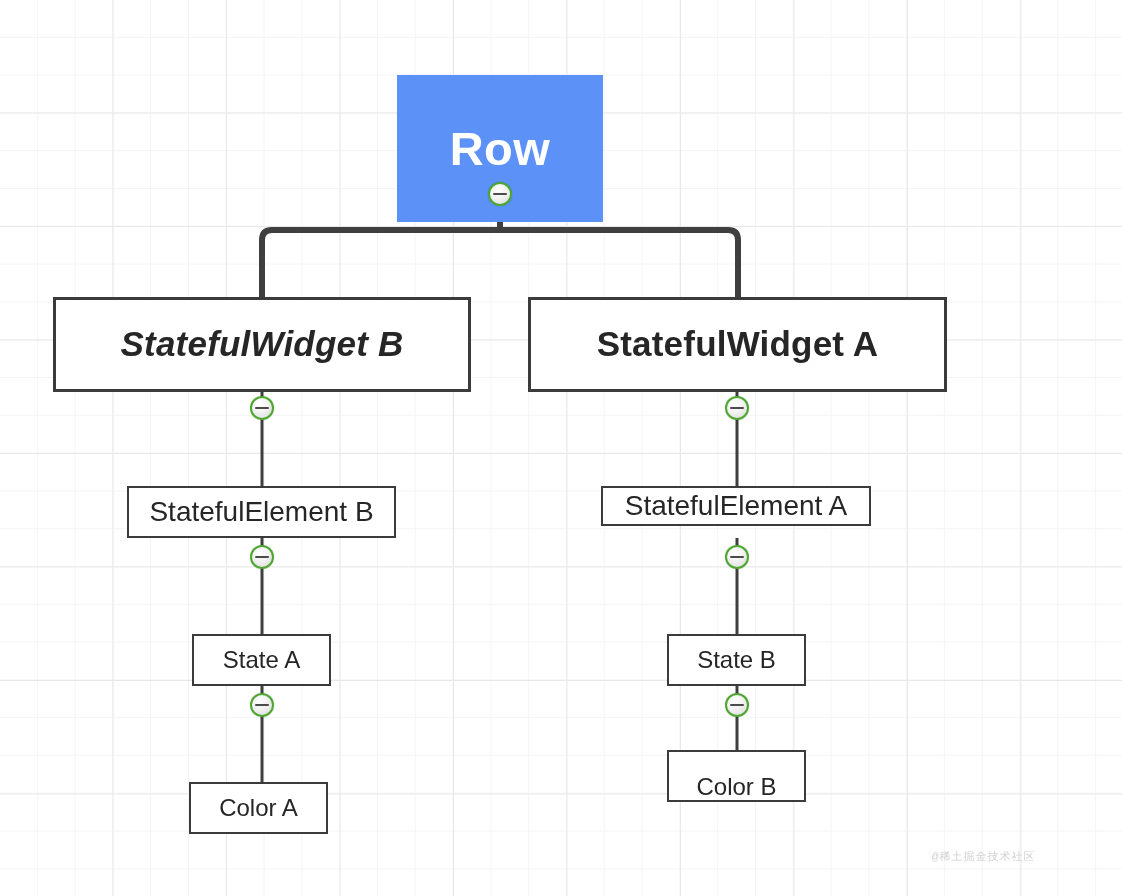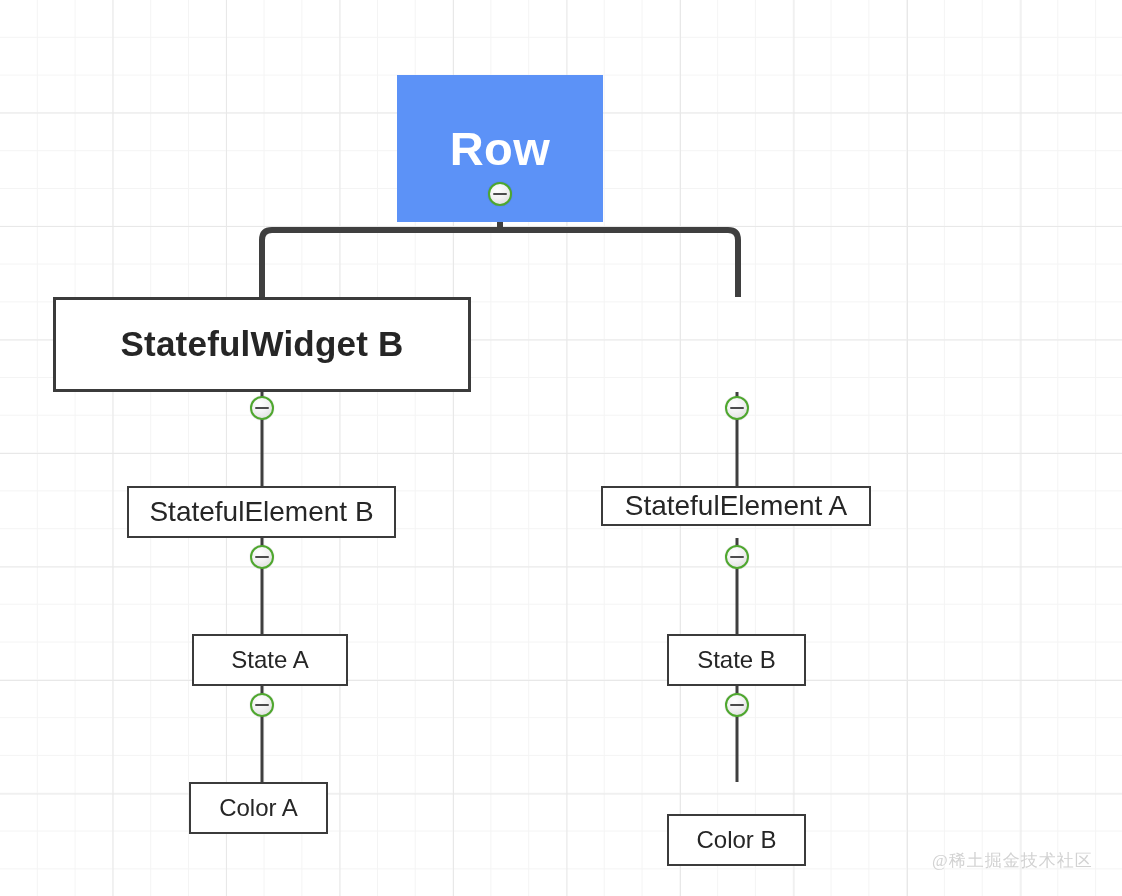--- a/index.html
+++ b/index.html
@@ -87,24 +87,24 @@
     right: 3px;
     top: 50%;
     height: 2px;
     margin-top: -1px;
     background: #4b4b4b;
     border-radius: 1px;
   }
   #watermark {
     position: absolute;
     color: #d2d2d2;
-    font-size: 17px;
+    font-size: 11px;
     letter-spacing: 1px;
     white-space: nowrap;
-    font-family: Liberation Serif, serif;
+    font-family: Liberation Mono, monospace;
   }
 </style>
 </head>
 <body>
 
 <div id="canvas">
 
   <svg id="edge-layer" viewBox="0 0 1122 896" xmlns="http://www.w3.org/2000/svg">
     <g fill="none" stroke="#3f3f3f" stroke-width="6" stroke-linecap="butt">
 
@@ -119,46 +119,49 @@
       <path d="M737,538 L737,634"></path>
       <path d="M262,686 L262,782"></path>
       <path d="M737,686 L737,782"></path>
     </g>
   </svg>
 
   <div class="node node-root" style="left:397px; top:33px; width:206px; height:147px;margin-top:42px;">
     <span>Row</span>
   </div>
 
-  <div class="node node-widget" style="left:53px; top:297px; width:418px; height:95px;">
+  <div class="node node-widget" style="left:53px; top:297px; width:418px; height:95px;font-style:italic;">
     <span>StatefulWidget B</span>
   </div>
 
+  <div class="node node-widget" style="left:528px; top:297px; width:419px; height:95px;">
+    <span>StatefulWidget A</span>
+  </div>
 
   <div class="node node-element" style="left:127px; top:486px; width:269px; height:52px;">
     <span>StatefulElement B</span>
   </div>
 
   <div class="node node-element" style="left:601px; top:486px; width:270px; height:40px;">
     <span>StatefulElement A</span>
   </div>
 
-  <div class="node node-leaf" style="left:192px; top:634px; width:156px; height:52px;">
+  <div class="node node-leaf" style="left:192px; top:634px; width:139px; height:52px;">
     <span>State A</span>
   </div>
 
   <div class="node node-leaf" style="left:667px; top:634px; width:139px; height:52px;">
     <span>State B</span>
   </div>
 
   <div class="node node-leaf" style="left:189px; top:782px; width:139px; height:52px;">
     <span>Color A</span>
   </div>
 
-  <div class="node node-leaf" style="left:667px; top:814px; width:139px; height:52px;">
+  <div class="node node-leaf" style="left:667px; top:750px; width:139px; height:52px;align-items:flex-end;">
     <span>Color B</span>
   </div>
 
   <div class="toggle" style="left:488px; top:182px;"></div>
   <div class="toggle" style="left:250px; top:396px;"></div>
   <div class="toggle" style="left:725px; top:396px;"></div>
   <div class="toggle" style="left:250px; top:545px;"></div>
   <div class="toggle" style="left:725px; top:545px;"></div>
   <div class="toggle" style="left:250px; top:693px;"></div>
   <div class="toggle" style="left:725px; top:693px;"></div>

